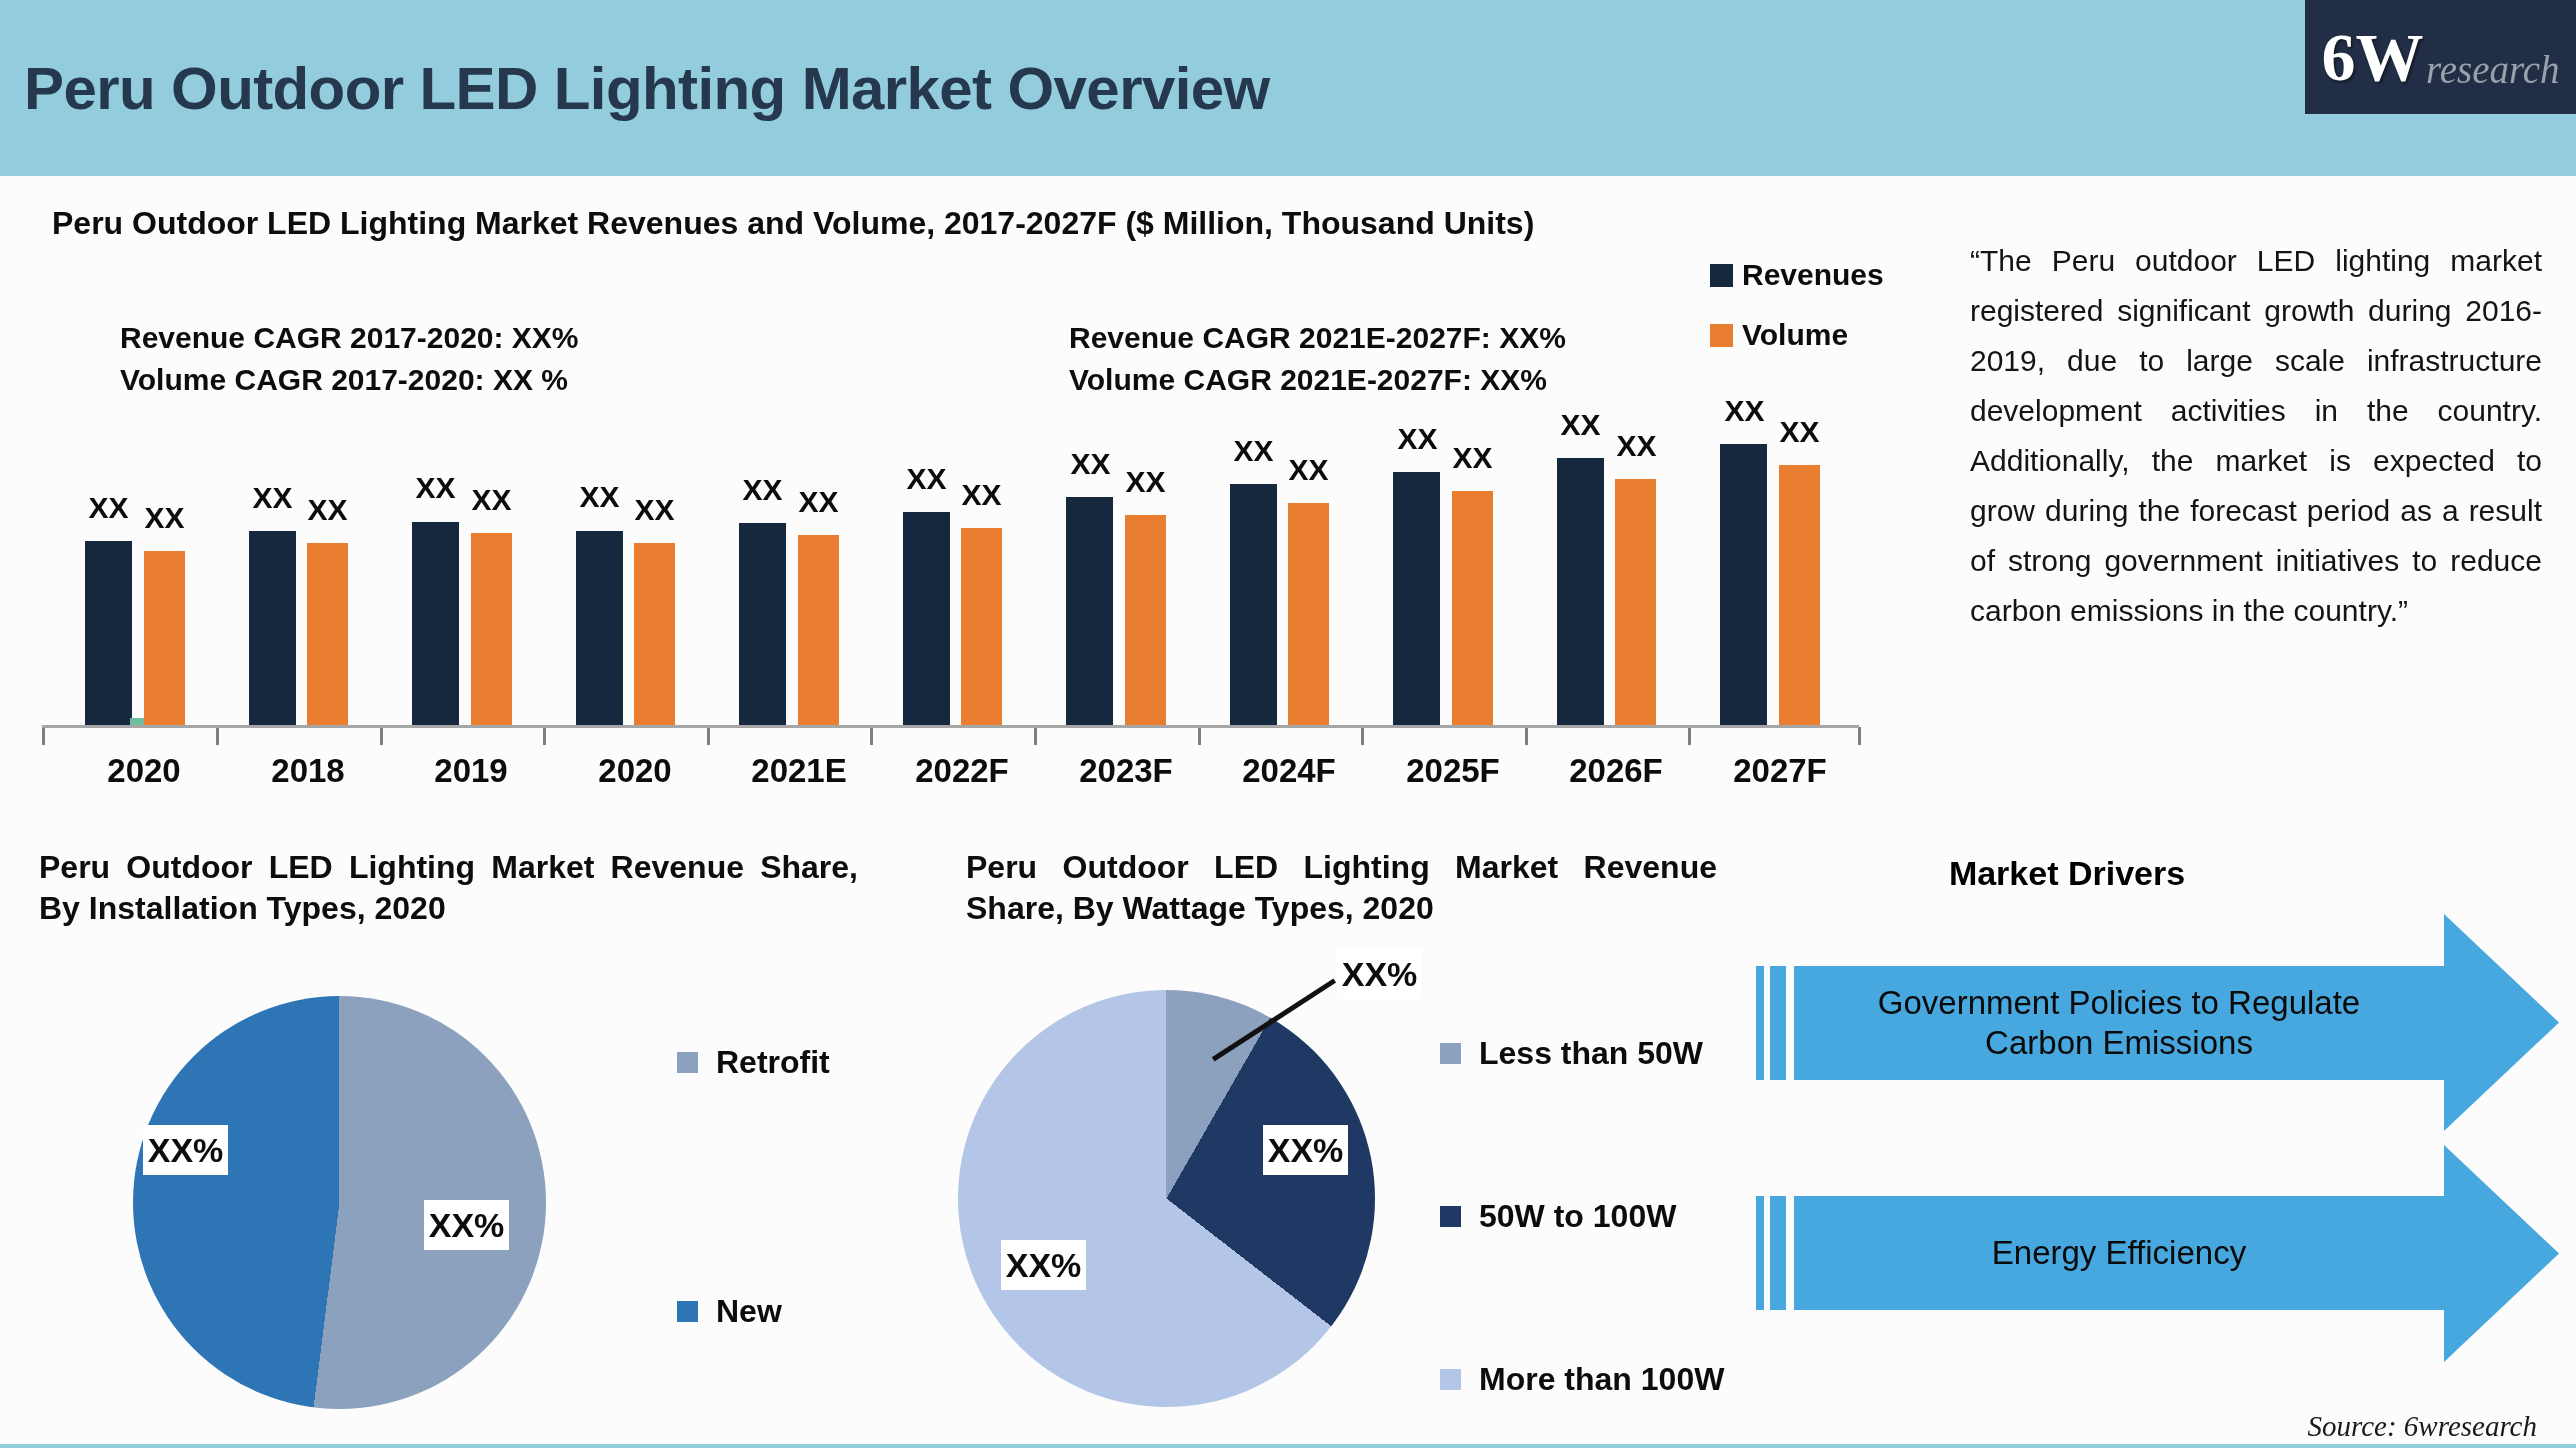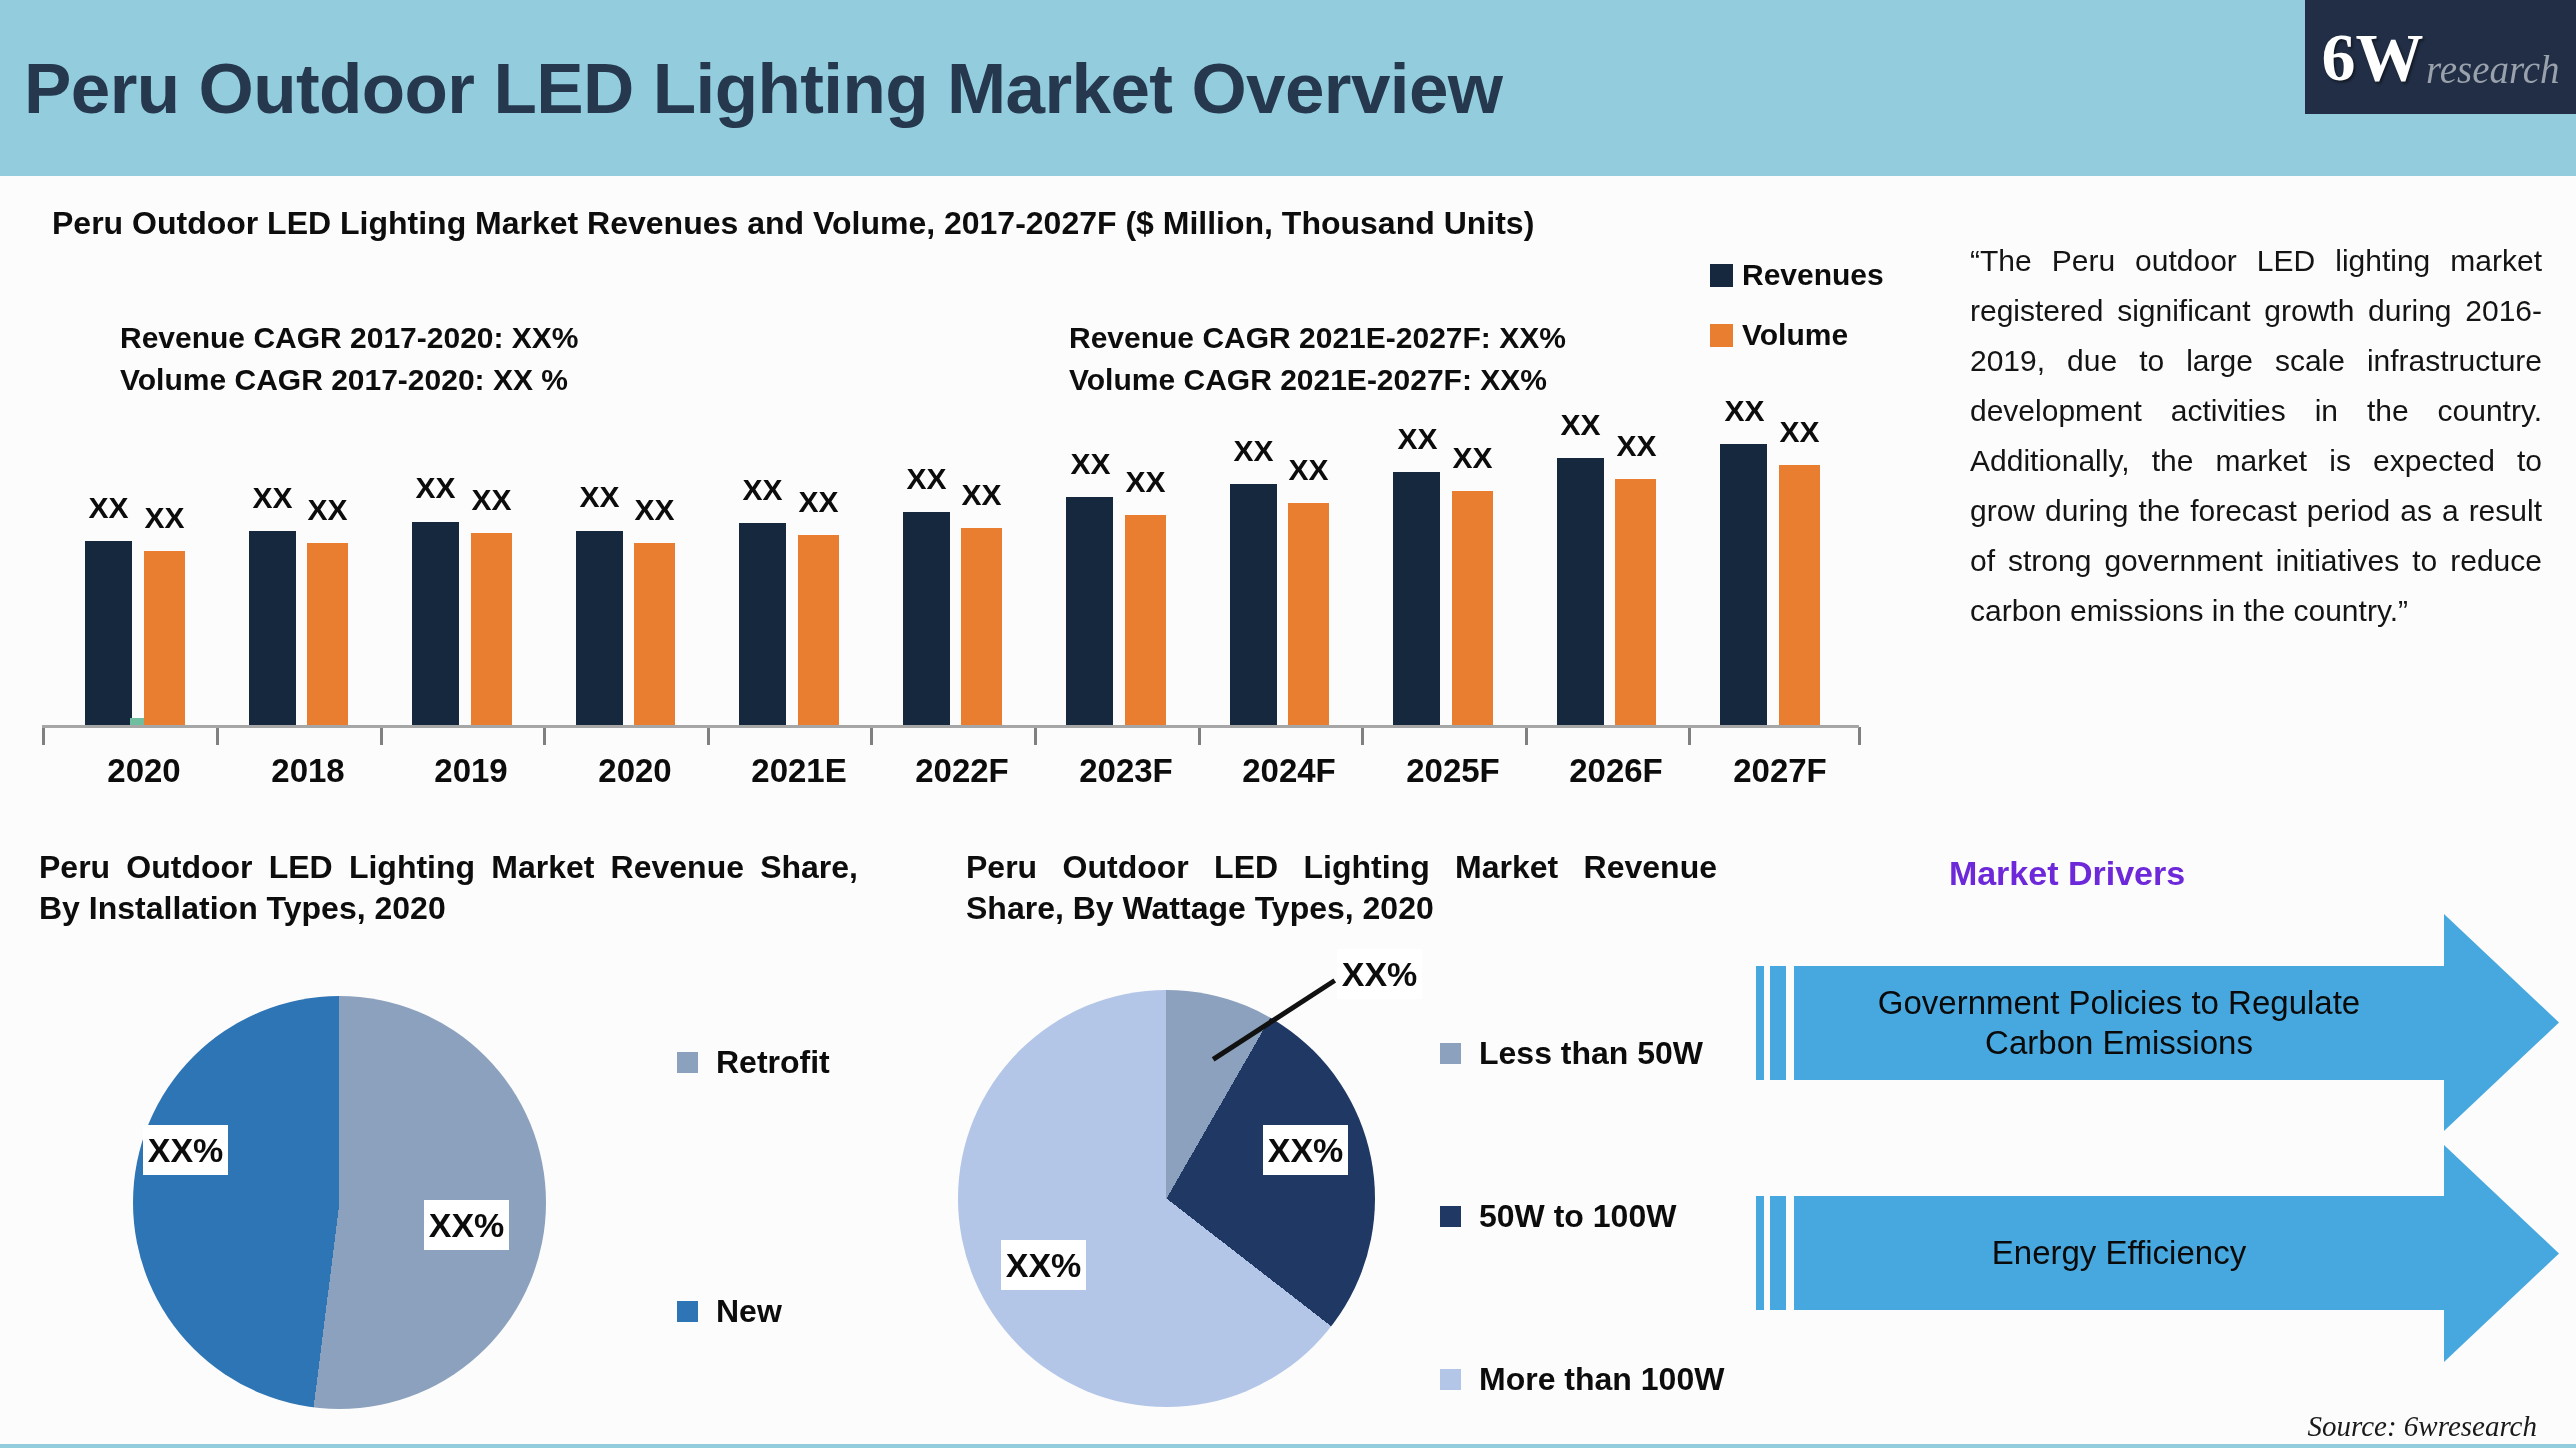--- a/index.html
+++ b/index.html
@@ -7,21 +7,21 @@
     width:2576px;height:1449px;position:relative;overflow:hidden;
     background:#FCFCFC;
     font-family:"Liberation Sans", sans-serif;
     color:#111;
   }
   .abs{position:absolute;}
   
   #header{left:0;top:0;width:2576px;height:176px;background:var(--header-bg,#92CCDD);}
   #header-title{
     left:24px;top:0;height:176px;display:flex;align-items:center;
-    font-size:71px;font-weight:bold;color:var(--header-text,#25384D);letter-spacing:-0.6px;white-space:nowrap;
+    font-size:60px;font-weight:bold;color:var(--header-text,#25384D);letter-spacing:-0.6px;white-space:nowrap;
   }
   #logo{
     right:0;top:0;width:271px;height:114px;background:var(--logo-bg,#212E45);
     display:flex;align-items:center;justify-content:center;
   }
   #logo .sixw{
     font-family:"Liberation Serif", serif;font-size:68px;font-weight:700;color:#FFFFFF;
     text-shadow:1.9px 1.9px 2.6px rgba(0,0,0,.45);line-height:1;
   }
   #logo .research{
@@ -64,21 +64,21 @@
   .pie-legend .legend-row{align-items:center;}
   .pie-legend .legend-swatch{width:21px;height:21px;}
   .pie-legend .legend-label{font-size:32px;}
   #pie1-legend{left:649px;top:1044px;gap:212px;}
   #pie2-legend{left:1412px;top:1035px;gap:126px;}
   #callout-line{
     left:1213px;top:1057px;width:145px;height:4.5px;background:#111;
     transform:rotate(-33deg);transform-origin:left center;z-index:5;
   }
   
-  #drivers-heading{left:1874px;top:854px;width:386px;text-align:center;font-size:34px;font-weight:bold;color:#6d28d9;}
+  #drivers-heading{left:1874px;top:854px;width:386px;text-align:center;font-size:34px;font-weight:bold;color:#000000;}
   .arrow-stripe{position:absolute;}
   .arrow-body{position:absolute;display:flex;align-items:center;justify-content:center;}
   .arrow-body .arrow-text{
     font-size:33px;font-weight:normal;color:#0A0A0A;text-align:center;line-height:1.2;width:92%;
   }
   .arrow-head{position:absolute;clip-path:polygon(0 0,100% 50%,0 100%);}
   
   #source{
     right:39px;top:1410px;font-family:"Liberation Serif", serif;font-style:italic;
     font-size:29px;color:#1A1A1A;white-space:nowrap;

